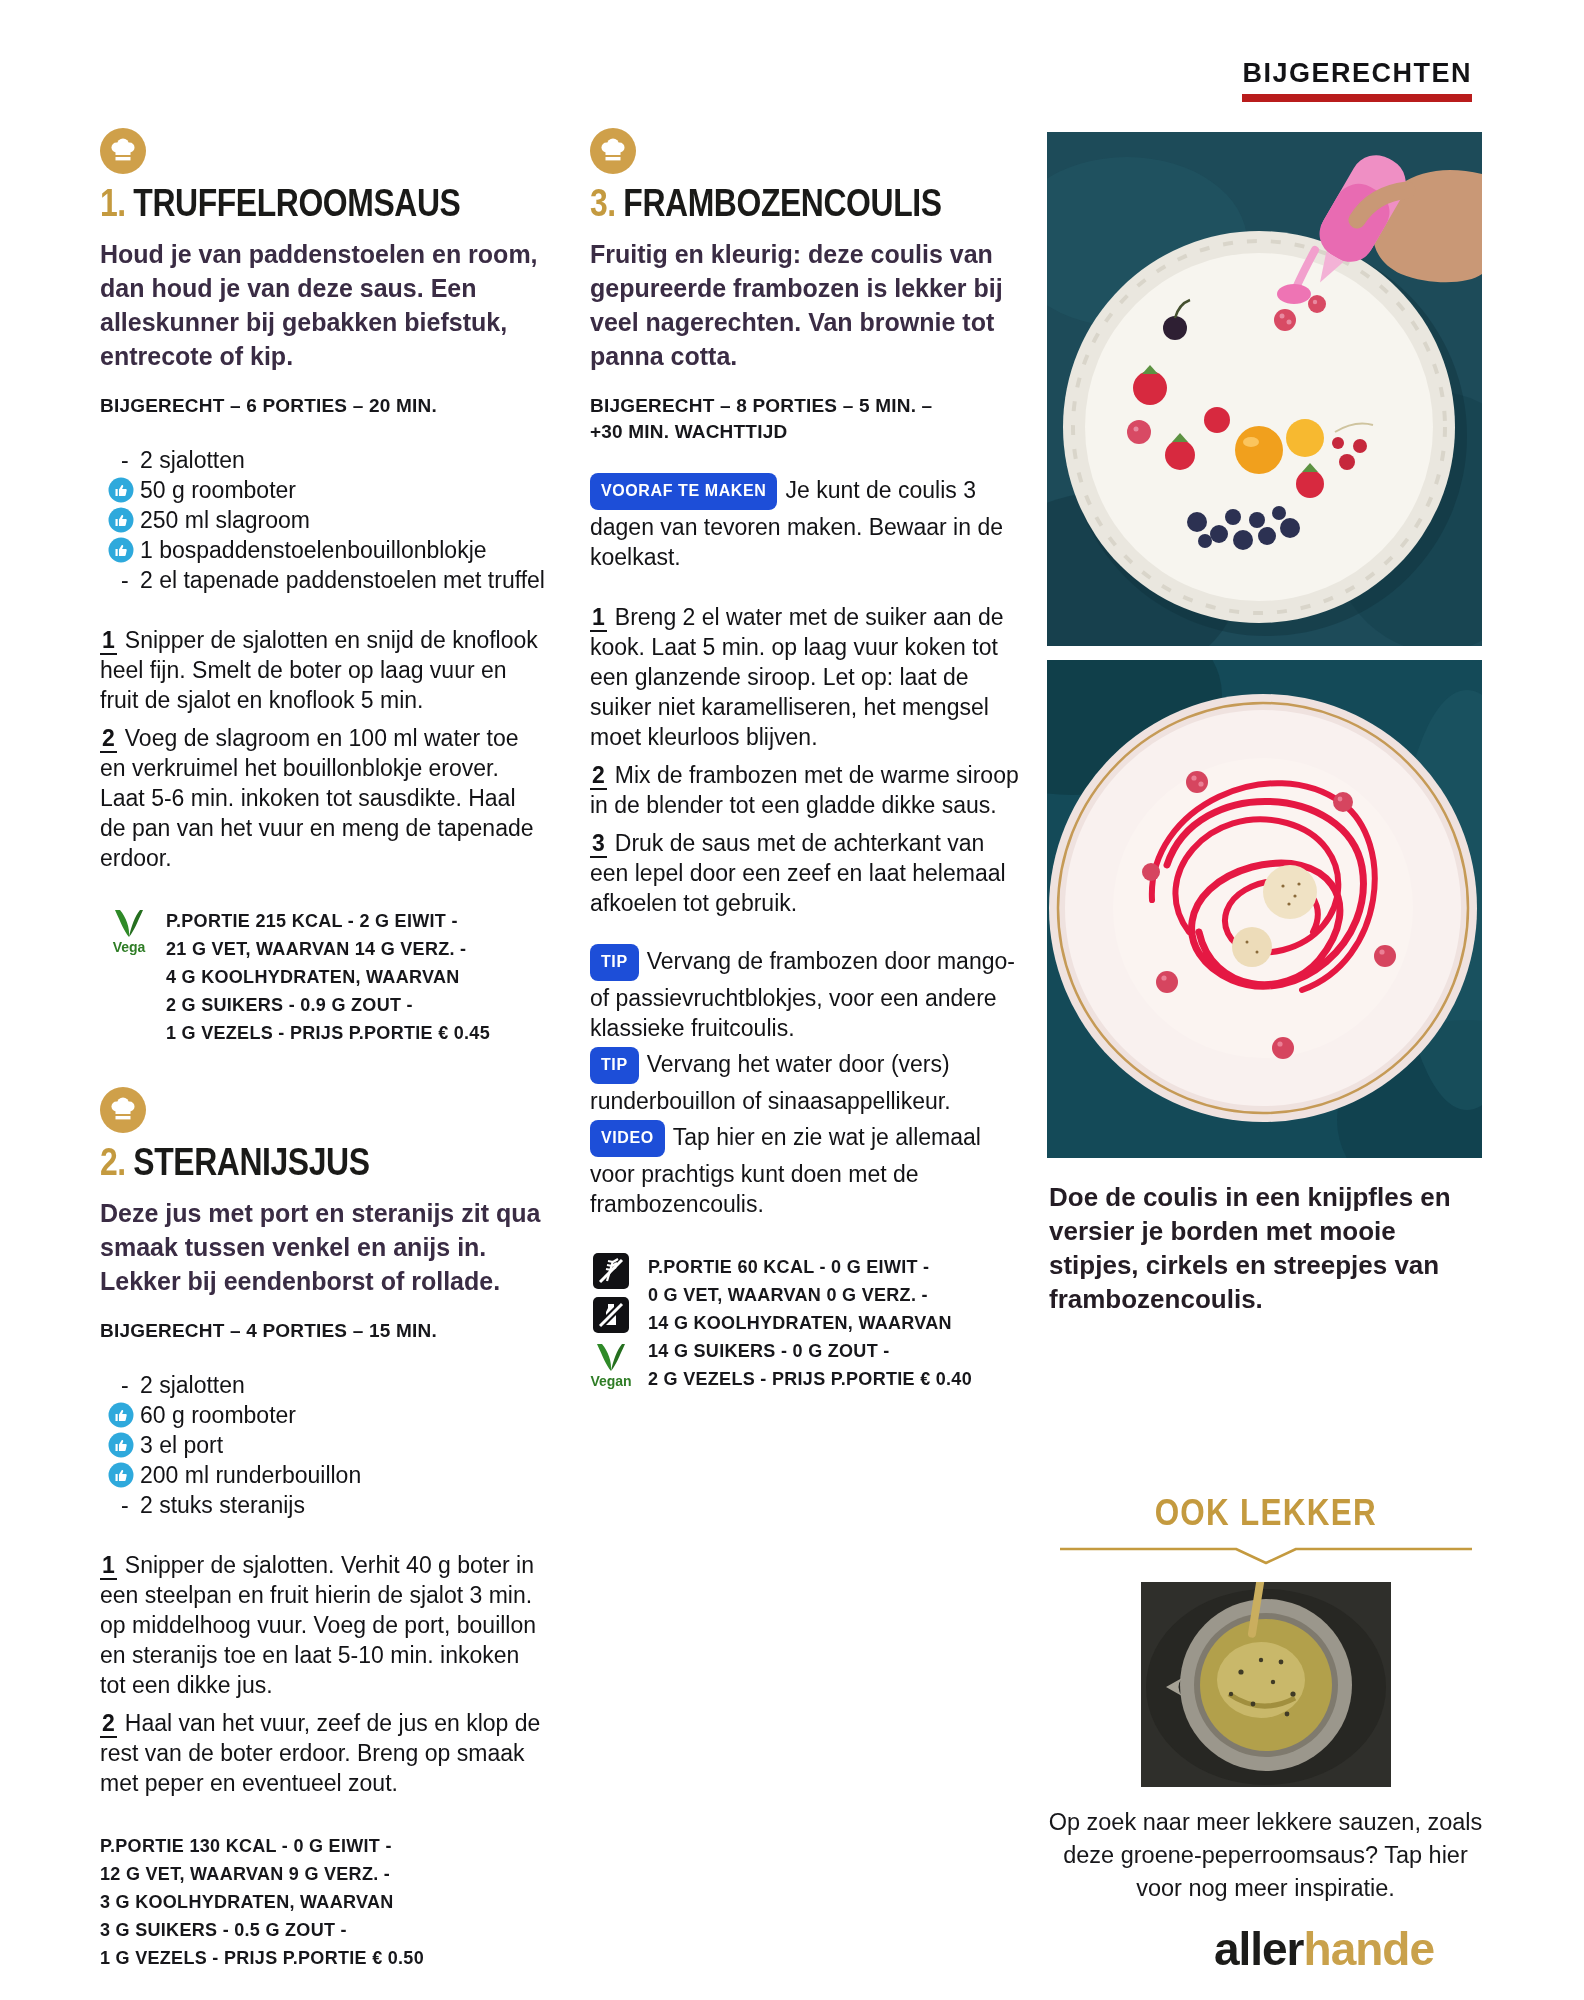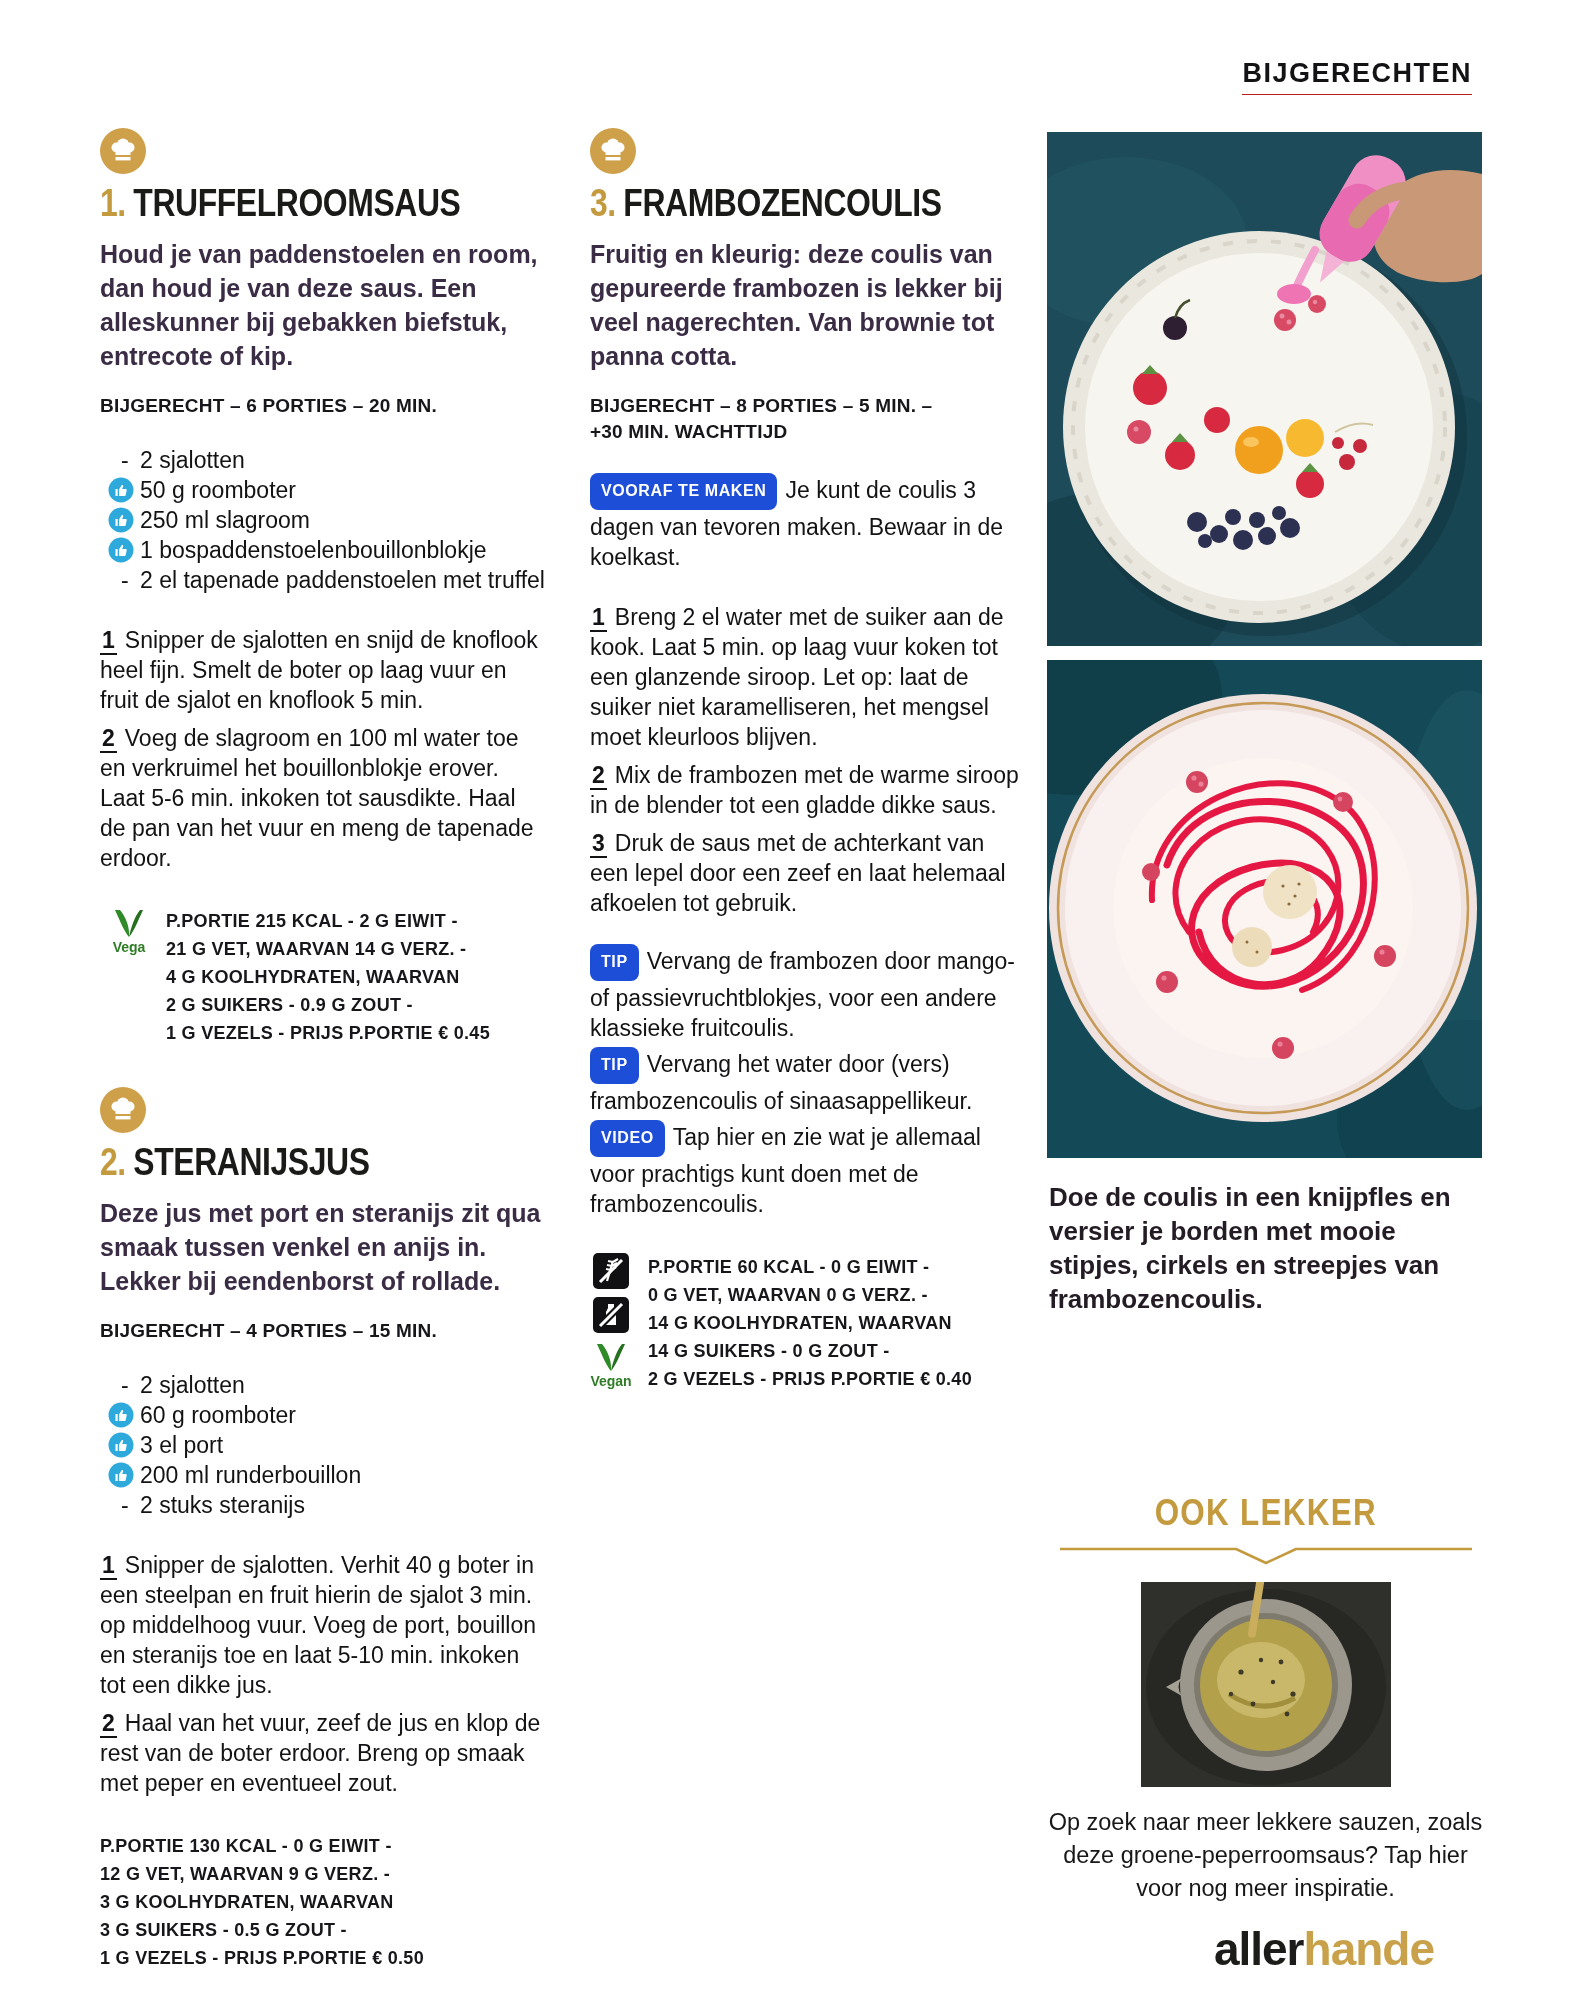--- a/index.html
+++ b/index.html
@@ -1,20 +1,20 @@
 <!DOCTYPE html>
 <html><head>
 <meta charset="utf-8">
 <style>
   html,body{margin:0;padding:0;background:#ffffff;}
   .page{position:relative;width:1584px;height:2000px;background:#fff;overflow:hidden;
         font-family:"Liberation Sans",sans-serif;color:#131316;}
   
   .section-header{position:absolute;top:58px;right:112px;font-size:27px;font-weight:700;
-        letter-spacing:1.5px;color:#131316;border-bottom:1px solid #b91c1c;padding-bottom:5px;}
+        letter-spacing:1.5px;color:#131316;border-bottom:8px solid #b91c1c;padding-bottom:5px;}
   
   .col{position:absolute;top:128px;}
   .col1{left:100px;width:445px;}
   .col2{left:590px;width:432px;}
   .col3{left:1047px;top:0;width:437px;height:2000px;}
   
   .chef{width:46px;height:46px;display:block;}
   .r-title{margin:8px 0 0;font-size:38px;font-weight:700;color:#1a1a18;letter-spacing:-0.5px;
         transform:scaleX(0.84);transform-origin:left;white-space:nowrap;}
   .r-title .num{color:#c49a3f;margin-right:9px;}
@@ -198,21 +198,21 @@
       <p class="notep">
         <span class="pill">VOORAF TE MAKEN</span><span>Je kunt de coulis 3 dagen van tevoren maken. Bewaar in de koelkast.</span>
       </p>
       <div class="steps">
         <p class="step"><span class="snum">1</span><span>Breng 2 el water met de suiker aan de kook. Laat 5 min. op laag vuur koken tot een glanzende siroop. Let op: laat de suiker niet karamelliseren, het mengsel moet kleurloos blijven.</span></p>
         <p class="step"><span class="snum">2</span><span>Mix de frambozen met de warme siroop in de blender tot een gladde dikke saus.</span></p>
         <p class="step"><span class="snum">3</span><span>Druk de saus met de achterkant van een lepel door een zeef en laat helemaal afkoelen tot gebruik.</span></p>
       </div>
       <div class="tips">
         <p><span class="pill">TIP</span><span>Vervang de frambozen door mango- of passievruchtblokjes, voor een andere klassieke fruitcoulis.</span></p>
-        <p><span class="pill">TIP</span><span>Vervang het water door (vers) frambozencoulis of sinaasappellikeur.</span></p>
+        <p><span class="pill">TIP</span><span>Vervang het water door (vers) runderbouillon of sinaasappellikeur.</span></p>
         <p><span class="pill">VIDEO</span><span>Tap hier en zie wat je allemaal voor prachtigs kunt doen met de frambozencoulis.</span></p>
       </div>
       <div class="nut">
         <span class="badge-col">
           <svg class="sq-icon" viewBox="0 0 36 36">
               <rect width="36" height="36" rx="5" fill="#111114"></rect>
               <g stroke="#fff" stroke-width="2.2" fill="none">
                 <line x1="20" y1="8" x2="14" y2="28"></line>
                 <path d="M20 9 l5 -3 M19 13 l5 -3 M18 17 l5 -3 M20 9 l-5 -1 M19 13 l-5 -1 M18 17 l-5 -1"></path>
                 <line x1="7" y1="29" x2="29" y2="7" stroke-width="3"></line>

